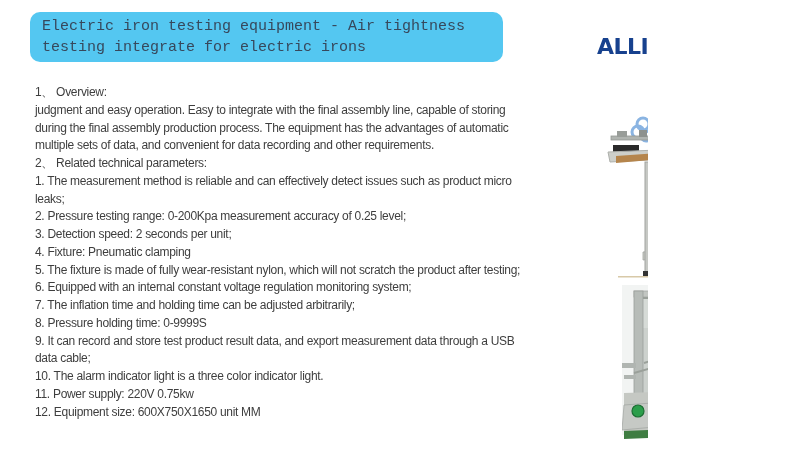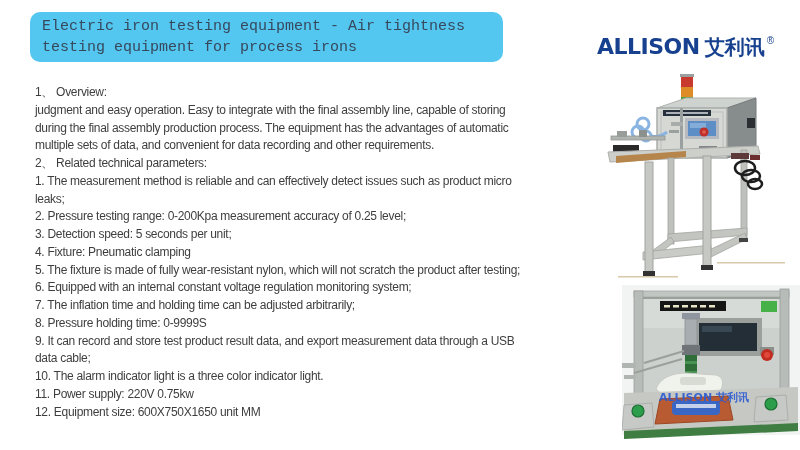--- a/index.html
+++ b/index.html
@@ -1,18 +1,18 @@
 <!DOCTYPE html>
 <html><head>
 <meta charset="utf-8">
 <style>
   * { margin:0; padding:0; box-sizing:border-box; }
   html,body { background:#ffffff; }
   .page {
-    position:relative; width:800px; height:450px; background:#ffffff;
+    position:relative; width:648px; height:450px; background:#ffffff;
     overflow:hidden; font-family:"Liberation Sans","DejaVu Sans",sans-serif;
   }
   
   .banner {
     position:absolute; left:30px; top:12px; width:473px; height:50px;
     background:#54c7f1; border-radius:10px; padding:4px 0 0 12px;
   }
   .banner-line {
     font-family:"Liberation Mono","DejaVu Sans Mono",monospace;
     font-size:15px; line-height:21px; color:#37485c; white-space:nowrap;
@@ -46,37 +46,37 @@
   .photo-bottom { left:622px; top:285px; width:178px; height:165px; }
   svg { display:block; }
 </style>
 </head>
 <body>
 
 <div class="page">
 
   <div class="banner">
     <div class="banner-line">Electric iron testing equipment - Air tightness</div>
-    <div class="banner-line">testing equipment for process irons</div>
+    <div class="banner-line">testing integrate for electric irons</div>
   </div>
 
   <div class="logo">
     <span class="logo-latin">ALLISON</span><span class="logo-cn">艾利讯</span><span class="logo-reg">®</span>
   </div>
 
   <div class="body-text">
     <div class="tline">1、 Overview:</div>
     <div class="tline">judgment and easy operation. Easy to integrate with the final assembly line, capable of storing</div>
     <div class="tline">during the final assembly production process. The equipment has the advantages of automatic</div>
     <div class="tline">multiple sets of data, and convenient for data recording and other requirements.</div>
     <div class="tline">2、 Related technical parameters:</div>
     <div class="tline">1. The measurement method is reliable and can effectively detect issues such as product micro</div>
     <div class="tline">leaks;</div>
     <div class="tline">2. Pressure testing range: 0-200Kpa measurement accuracy of 0.25 level;</div>
-    <div class="tline">3. Detection speed: 5 seconds per unit;</div>
+    <div class="tline">3. Detection speed: 2 seconds per unit;</div>
     <div class="tline">4. Fixture: Pneumatic clamping</div>
     <div class="tline">5. The fixture is made of fully wear-resistant nylon, which will not scratch the product after testing;</div>
     <div class="tline">6. Equipped with an internal constant voltage regulation monitoring system;</div>
     <div class="tline">7. The inflation time and holding time can be adjusted arbitrarily;</div>
     <div class="tline">8. Pressure holding time: 0-9999S</div>
     <div class="tline">9. It can record and store test product result data, and export measurement data through a USB</div>
     <div class="tline">data cable;</div>
     <div class="tline">10. The alarm indicator light is a three color indicator light.</div>
     <div class="tline">11. Power supply: 220V 0.75kw</div>
     <div class="tline">12. Equipment size: 600X750X1650 unit MM</div>

